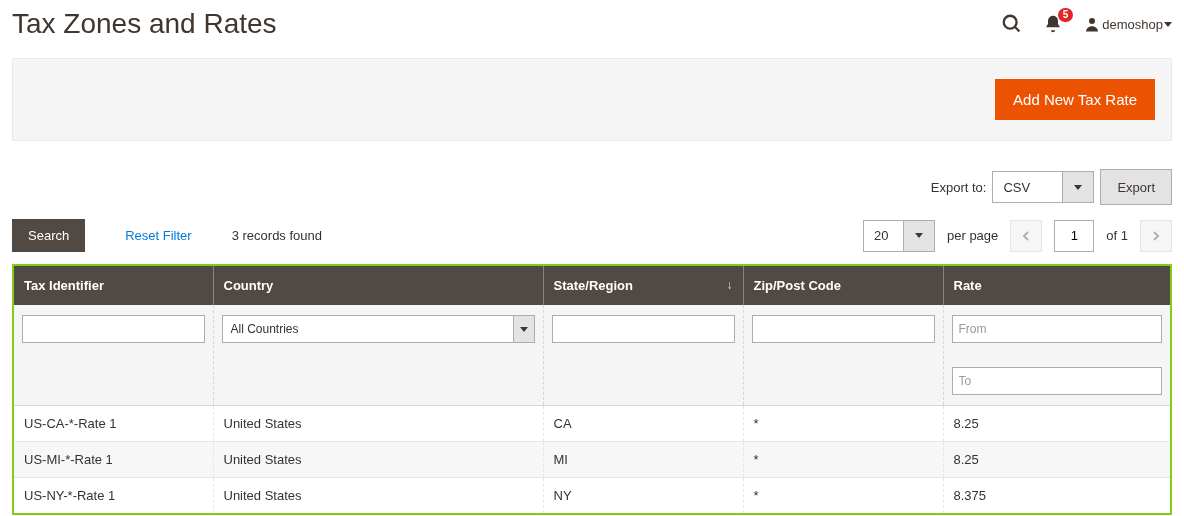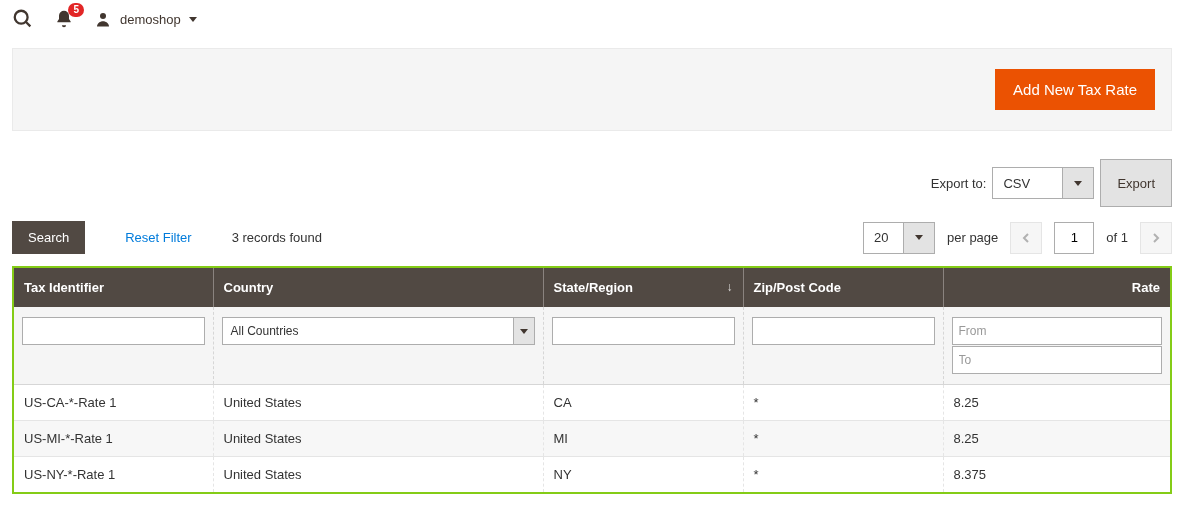--- a/index.html
+++ b/index.html
@@ -46,21 +46,21 @@
     color: #fff;
     border-radius: 9px;
     font-size: 10px;
     padding: 1px 5px;
     line-height: 12px;
     font-weight: 600;
   }
   .user-menu {
     display: flex;
     align-items: center;
-    gap: 8px;
+    gap: 1px;
     cursor: pointer;
     color: #41362f;
     font-size: 13px;
   }
   .caret-down {
     width: 0; height: 0;
     border-left: 4px solid transparent;
     border-right: 4px solid transparent;
     border-top: 5px solid #41362f;
   }
@@ -110,21 +110,21 @@
     width: 32px;
     display: flex;
     align-items: center;
     justify-content: center;
     cursor: pointer;
   }
   .btn-secondary {
     background: #e3e3e3;
     border: 1px solid #adadad;
     padding: 0 16px;
-    height: 48px;
+    height: 36px;
     cursor: pointer;
     font-size: 13px;
     color: #41362f;
   }
   .toolbar-row {
     display: flex;
     justify-content: space-between;
     align-items: center;
     margin-bottom: 12px;
   }
@@ -176,21 +176,21 @@
   }
   table.grid thead th {
     background: #514943;
     color: #fff;
     font-weight: 600;
     font-size: 13px;
     text-align: left;
     padding: 12px 10px;
     border-right: 1px solid #8a837f;
   }
-  table.grid thead th:last-child { border-right: none; text-align: right; }
+  table.grid thead th:last-child { border-right: none; }
   .sort-arrow {
     float: right;
     font-size: 12px;
     opacity: .8;
   }
   tr.filter-row td {
     background: #f5f5f5;
     padding: 10px 8px;
     border-right: 1px dashed #d6d6d6;
     vertical-align: top;
@@ -222,21 +222,21 @@
     font-size: 12px;
   }
   .filter-select .sel-btn {
     width: 22px;
     border: 1px solid #adadad;
     background: #e3e3e3;
     display:flex; align-items:center; justify-content:center;
     height: 28px;
     cursor:pointer;
   }
-  .range-stack { display:flex; flex-direction:column; gap:1px; }
+  .range-stack { display:flex; flex-direction:column; gap:24px; }
   table.grid tbody tr.data-row td {
     padding: 10px 10px;
     font-size: 13px;
     border-right: 1px dashed #e5e5e5;
     border-bottom: 1px solid #e5e5e5;
   }
   table.grid tbody tr.data-row td:last-child { border-right:none;margin-top:9px; }
   table.grid tbody tr.data-row:nth-child(odd) td { background: #f5f5f5; }
   table.grid tbody tr.data-row:nth-child(even) td { background: #fff; }
   
@@ -248,20 +248,21 @@
   .col-zip  { width: 200px; }
   .col-rate { width: auto; }
   svg { display:block; }
 </style>
 </head>
 <body>
 
 <div class="page">
 
   <div class="page-header">
+    <h1 class="page-title">Tax Zones and Rates</h1>
     <div class="header-right">
       <span class="icon-btn">
         <svg width="22" height="22" viewBox="0 0 24 24" fill="none" stroke="#41362f" stroke-width="2.5">
             <circle cx="10" cy="10" r="7"></circle>
             <line x1="20" y1="20" x2="15" y2="15"></line>
           </svg>
       </span>
       <span class="icon-btn">
         <svg width="20" height="20" viewBox="0 0 24 24" fill="#41362f">
             <path d="M12 2a6 6 0 0 0-6 6v4l-2 3v1h16v-1l-2-3V8a6 6 0 0 0-6-6zm0 20a2.5 2.5 0 0 0 2.5-2.5h-5A2.5 2.5 0 0 0 12 22z"></path>

